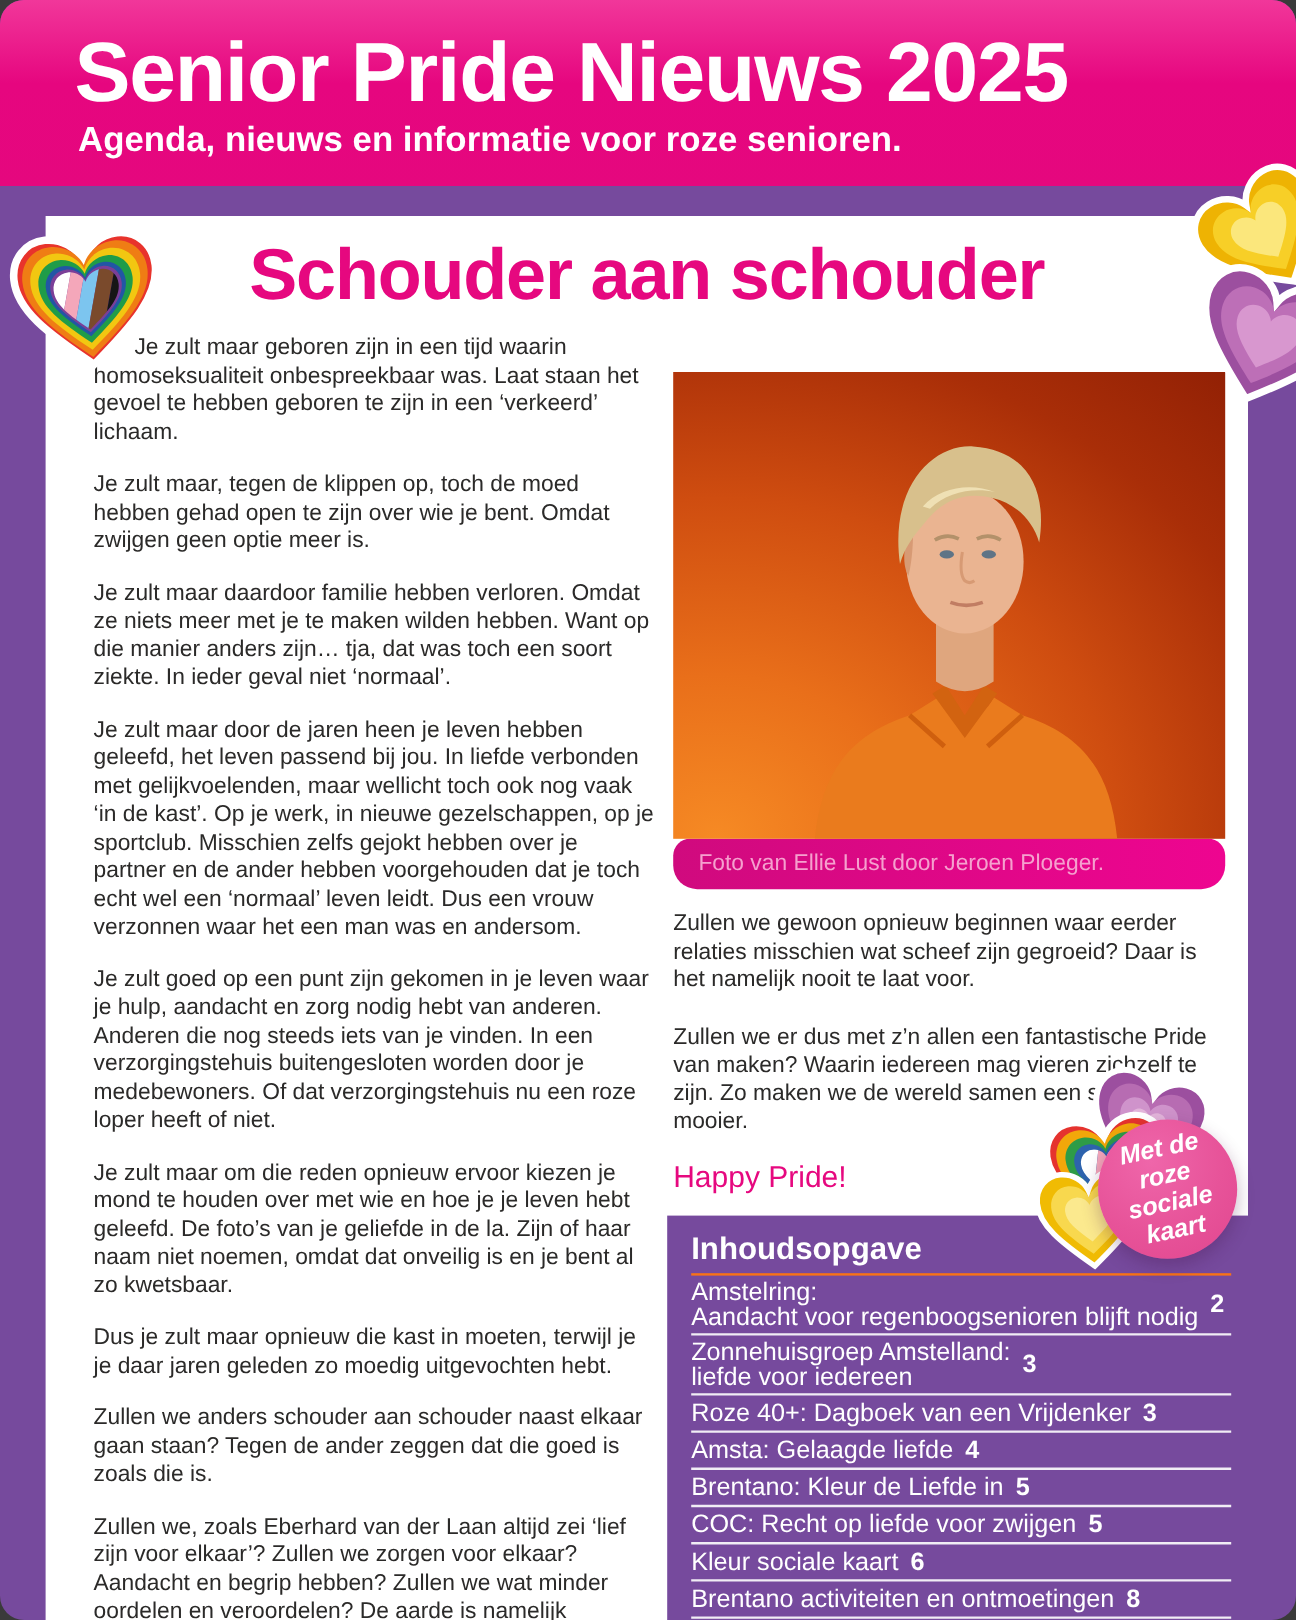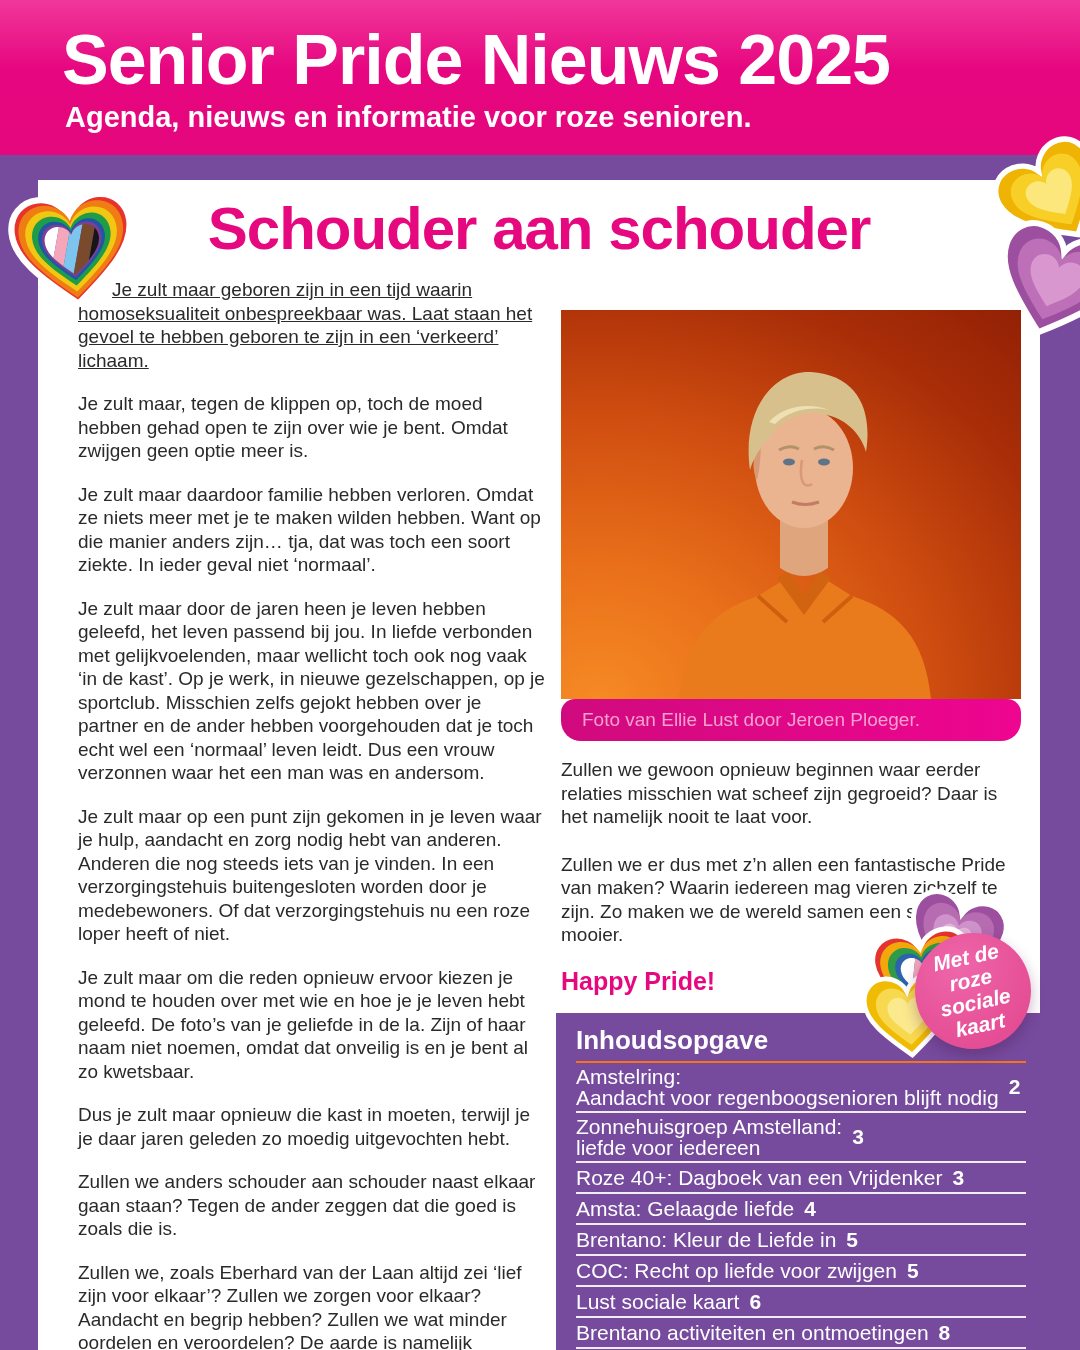--- a/index.html
+++ b/index.html
@@ -1,20 +1,21 @@
 <!DOCTYPE html>
 <html><head>
 <meta charset="utf-8">
 <style>
   * { margin:0; padding:0; box-sizing:border-box; }
   html,body { background:#3a3a3a; }
   .page {
     position:relative; width:1080px; height:1350px; margin:0 auto;
     background:#764a9d; overflow:hidden;
     font-family:"Liberation Sans", sans-serif;
+    border-radius:20px;
   }
   
   .masthead {
     position:absolute; left:0; top:0; width:1080px; height:155px;
     background:linear-gradient(180deg,#f1379a 0%,#e6067f 45%,#e5077e 100%);
   }
   .masthead h1 {
     position:absolute; left:62px; top:20px;
     font-size:70px; font-weight:bold; color:#fff; letter-spacing:-1px; white-space:nowrap;
   }
@@ -29,40 +30,40 @@
   }
   .article-title {
     position:absolute; left:0; right:0; top:14px; text-align:center;
     font-size:60px; font-weight:bold; color:#e6087f; letter-spacing:-1px; white-space:nowrap;
   }
   .col-left {
     position:absolute; left:40px; top:98px; width:468px;
     font-size:19px; line-height:23.5px; color:#2b2a29;
   }
   .col-left p { margin-bottom:20px; }
-  .col-left p.first { text-indent:34px;text-decoration:underline; }
+  .col-left p.first { text-indent:34px; }
   .col-right {
     position:absolute; left:523px; top:90px; width:460px;
     font-size:19px; line-height:23.5px; color:#2b2a29;margin-top:40px;
   }
   
   .photo {
     position:relative; width:460px; height:389px; overflow:hidden;
     background:radial-gradient(135% 135% at 8% 100%, #f68a24 0%, #e96f1a 26%, #cf4d10 54%, #a92e08 80%, #932105 100%);
   }
   .photo svg { display:block; width:100%; height:100%; }
   .photo-caption {
     width:460px; height:42px; line-height:42px; padding-left:21px;
     background:linear-gradient(90deg,#d00a7e 0%,#ee0590 100%);
     border-radius:14px 14px 20px 20px;
     color:#f5a0ce; font-size:19px;
   }
   .col-right .body-p { margin-top:17px; }
   .col-right .body-p + .body-p { margin-top:24px; }
-  .happy { margin-top:23px; font-size:25px; font-weight:bold; color:#e6087f; }
+  .happy { margin-top:23px; font-size:25px; font-weight:normal; color:#e6087f; }
   .sig   { margin-top:21px; font-size:19px; font-style:italic; color:#2b2a29; }
   
   .toc {
     position:absolute; left:518px; top:833px; width:484px; height:520px;
     background:#764a9d; color:#fff; padding:12px 14px 0 20px;
   }
   .toc h3 {
     font-size:26px; font-weight:bold; padding-bottom:5px; margin-bottom:0;
     border-bottom:2px solid #f97316;
   }
@@ -100,21 +101,21 @@
   </header>
 
   <div class="sheet">
     <h2 class="article-title">Schouder aan schouder</h2>
 
     <div class="col-left">
       <p class="first">Je zult maar geboren zijn in een tijd waarin homoseksualiteit onbespreekbaar was. Laat staan het gevoel te hebben geboren te zijn in een ‘verkeerd’ lichaam.</p>
       <p>Je zult maar, tegen de klippen op, toch de moed hebben gehad open te zijn over wie je bent. Omdat zwijgen geen optie meer is.</p>
       <p>Je zult maar daardoor familie hebben verloren. Omdat ze niets meer met je te maken wilden hebben. Want op die manier anders zijn… tja, dat was toch een soort ziekte. In ieder geval niet ‘normaal’.</p>
       <p>Je zult maar door de jaren heen je leven hebben geleefd, het leven passend bij jou. In liefde verbonden met gelijkvoelenden, maar wellicht toch ook nog vaak ‘in de kast’. Op je werk, in nieuwe gezelschappen, op je sportclub. Misschien zelfs gejokt hebben over je partner en de ander hebben voorgehouden dat je toch echt wel een ‘normaal’ leven leidt. Dus een vrouw verzonnen waar het een man was en andersom.</p>
-      <p>Je zult maar op een punt zijn gekomen in je leven waar je hulp, aandacht en zorg nodig hebt van anderen. Anderen die nog steeds iets van je vinden. In een verzorgingstehuis buitengesloten worden door je medebewoners. Of dat verzorgingstehuis nu een roze loper heeft of niet.</p>
+      <p>Je zult goed op een punt zijn gekomen in je leven waar je hulp, aandacht en zorg nodig hebt van anderen. Anderen die nog steeds iets van je vinden. In een verzorgingstehuis buitengesloten worden door je medebewoners. Of dat verzorgingstehuis nu een roze loper heeft of niet.</p>
       <p>Je zult maar om die reden opnieuw ervoor kiezen je mond te houden over met wie en hoe je je leven hebt geleefd. De foto’s van je geliefde in de la. Zijn of haar naam niet noemen, omdat dat onveilig is en je bent al zo kwetsbaar.</p>
       <p>Dus je zult maar opnieuw die kast in moeten, terwijl je je daar jaren geleden zo moedig uitgevochten hebt.</p>
       <p>Zullen we anders schouder aan schouder naast elkaar gaan staan? Tegen de ander zeggen dat die goed is zoals die is.</p>
       <p>Zullen we, zoals Eberhard van der Laan altijd zei ‘lief zijn voor elkaar’? Zullen we zorgen voor elkaar? Aandacht en begrip hebben? Zullen we wat minder oordelen en veroordelen? De aarde is namelijk</p>
     </div>
 
     <div class="col-right">
       <figure>
         <div class="photo">
 
@@ -165,21 +166,21 @@
       </div>
       <div class="toc-row">
         <span class="toc-label">Brentano: Kleur de Liefde in</span>
         <span class="toc-page">5</span>
       </div>
       <div class="toc-row">
         <span class="toc-label">COC: Recht op liefde voor zwijgen</span>
         <span class="toc-page">5</span>
       </div>
       <div class="toc-row">
-        <span class="toc-label">Lust sociale kaart</span>
+        <span class="toc-label">Kleur sociale kaart</span>
         <span class="toc-page">6</span>
       </div>
       <div class="toc-row">
         <span class="toc-label">Brentano activiteiten en ontmoetingen</span>
         <span class="toc-page">8</span>
       </div>
       <div class="toc-row">
         
         
       </div>

